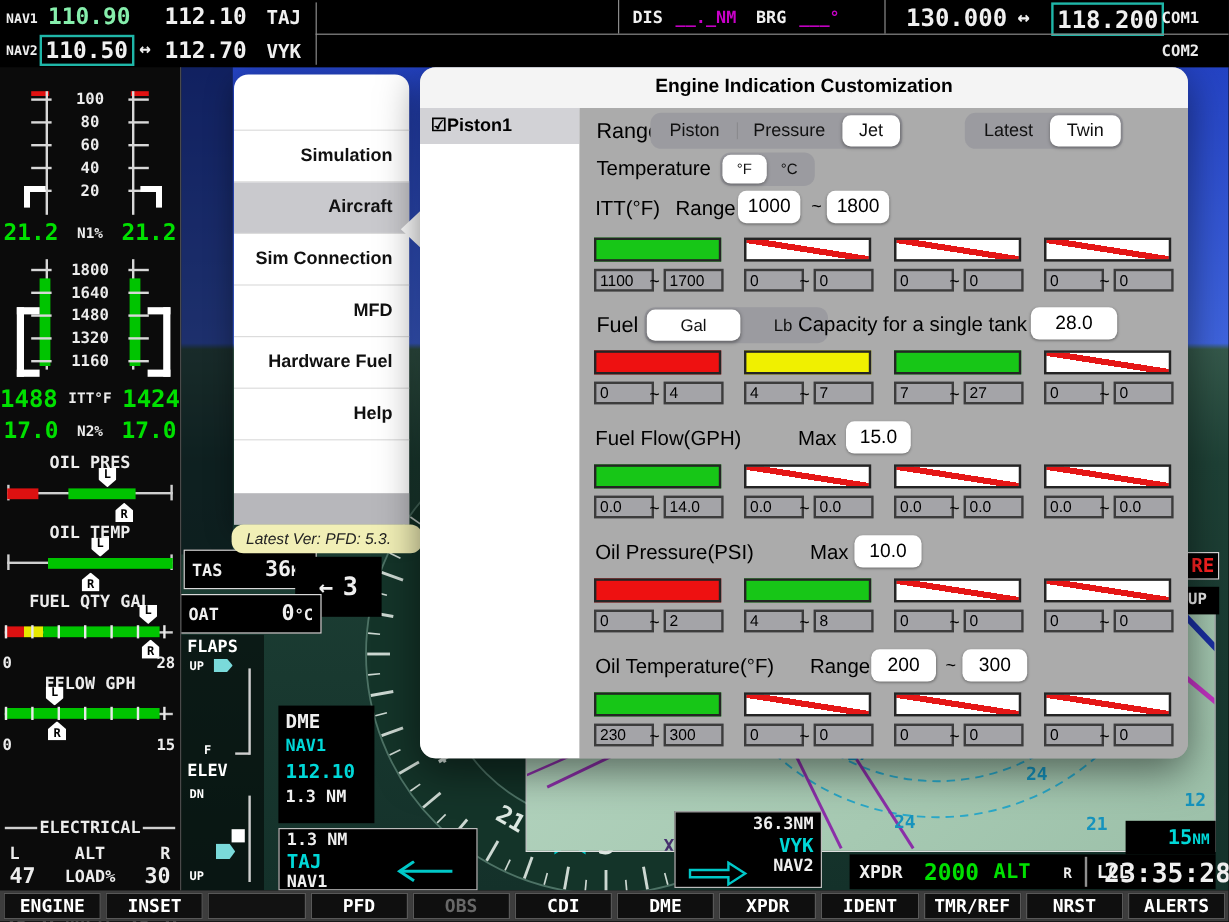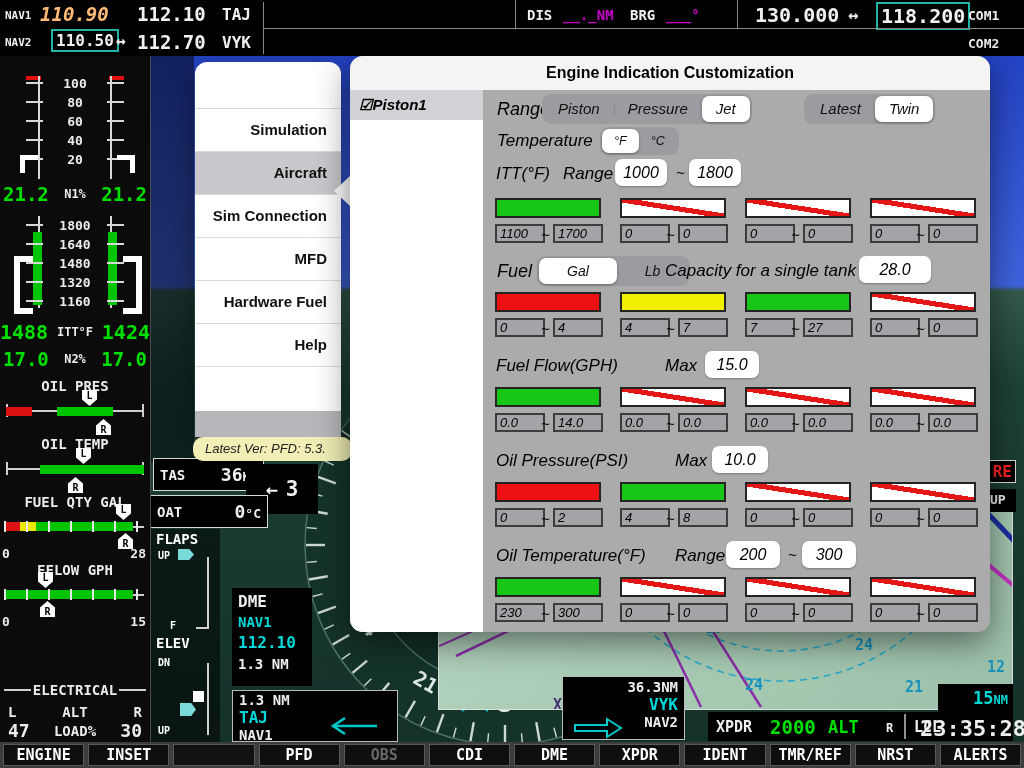--- a/index.html
+++ b/index.html
@@ -20,21 +20,21 @@
   
   .pbox{position:absolute;background:#000;color:#efefef;font-family:"DejaVu Sans Mono",monospace;font-weight:bold;}
   .bordered{border:1px solid #d8d8d8;}
   .cyan{color:#00d8d8;}
   .grn{color:#00e000;}
   .pu{font-size:12px;}
 
   
   .topbar{position:absolute;left:0;top:0;width:1024px;height:56px;background:#000;}
   .tb-t{position:absolute;font-family:"DejaVu Sans Mono",monospace;font-weight:bold;color:#f0f0f0;white-space:nowrap;}
-  .dim{color:#fdba74;font-style:italic;}
+  .dim{color:#86efac;}
   .magenta{color:#c800c8;}
   .freq-box{border:2px solid #1fb6a8;padding:0 3px;}
   .vline{position:absolute;width:1px;background:#8a8a8a;}
   .hline{position:absolute;height:1px;background:#8a8a8a;}
 
   
   .eis{position:absolute;left:0;top:56px;width:150px;height:686px;background:#0b0b0b;border-right:1px solid #4a4a4a;}
   .eis .lbl{position:absolute;width:150px;text-align:center;color:#ececec;font:bold 14px "DejaVu Sans Mono",monospace;}
   .eis .val{position:absolute;color:#00e000;font:bold 19px "DejaVu Sans Mono",monospace;}
   .eis .mid{position:absolute;width:150px;text-align:center;color:#ececec;font:bold 12px "DejaVu Sans Mono",monospace;}
@@ -74,21 +74,21 @@
          font-style:italic;font-size:13px;color:#222;line-height:24px;padding-left:12px;box-sizing:border-box;
          white-space:nowrap;overflow:hidden;}
   .popover-arrow{position:absolute;left:334px;top:176px;width:0;height:0;
          border-top:15px solid transparent;border-bottom:15px solid transparent;border-right:16px solid #fff;}
 
   
   .dialog{position:absolute;left:350px;top:56px;width:640px;height:576px;border-radius:13px;overflow:hidden;
           box-shadow:0 10px 34px rgba(0,0,0,.5);background:#ababab;}
   .dlg-header{height:34px;background:#f4f4f4;border-bottom:1px solid #d5d5d5;text-align:center;
               font-weight:bold;font-size:16px;line-height:34px;color:#000;}
-  .dlg-body{position:absolute;left:0;top:34px;right:0;bottom:0;display:flex;font-style:italic;}
+  .dlg-body{position:absolute;left:0;top:34px;right:0;bottom:0;display:flex;}
   .dlg-list{width:133px;background:#fff;}
   .engine-item{height:30px;line-height:30px;background:#d2d2d6;font-weight:bold;font-size:15px;color:#000;
                padding-left:9px;}
   .dlg-main{position:relative;flex:1;background:#ababab;}
   .row-label{position:absolute;font-size:17px;color:#000;white-space:nowrap;}
   .row-label.big{font-size:18px;}
   .tilde{position:absolute;font-size:15px;color:#000;}
   .winput{position:absolute;height:27px;background:#fff;border-radius:7px;text-align:center;color:#000;
           font-size:16px;line-height:27px;box-shadow:0 1px 2px rgba(0,0,0,.3);}
   .seg{position:absolute;display:flex;align-items:center;background:#9b9ba0;border-radius:9px;padding:2px;height:30px;box-sizing:border-box;}
@@ -312,21 +312,21 @@
     <span class="abs" style="left:206px;top:6px;font-size:15px">LCL</span>
     <span class="abs" style="left:212px;top:4px;width:88px;text-align:right;font-size:22px">23:35:28</span>
   </div>
 
   <div class="topbar">
     <span class="tb-t" style="left:5px;top:9px;font-size:11px">NAV1</span>
     <span class="tb-t dim" style="left:40px;top:3px;font-size:19px">110.90</span>
     <span class="tb-t" style="left:137px;top:3px;font-size:19px">112.10</span>
     <span class="tb-t" style="left:222px;top:5px;font-size:16px">TAJ</span>
     <span class="tb-t" style="left:5px;top:36px;font-size:11px">NAV2</span>
-    <span class="tb-t freq-box" style="left:51px;top:29px;font-size:16px">110.50</span>
+    <span class="tb-t freq-box" style="left:33px;top:29px;font-size:19px">110.50</span>
     <span class="tb-t cyan" style="left:116px;top:31px;font-size:16px">↔</span>
     <span class="tb-t" style="left:137px;top:31px;font-size:19px">112.70</span>
     <span class="tb-t" style="left:222px;top:33px;font-size:16px">VYK</span>
 
     <span class="tb-t" style="left:527px;top:7px;font-size:14px">DIS</span>
     <span class="tb-t magenta" style="left:563px;top:7px;font-size:14px"><span>__._</span><span>NM</span></span>
     <span class="tb-t" style="left:630px;top:7px;font-size:14px">BRG</span>
     <span class="tb-t magenta" style="left:666px;top:7px;font-size:14px"><span>___</span><span>°</span></span>
 
     <span class="tb-t" style="left:755px;top:3px;font-size:20px">130.000</span>

